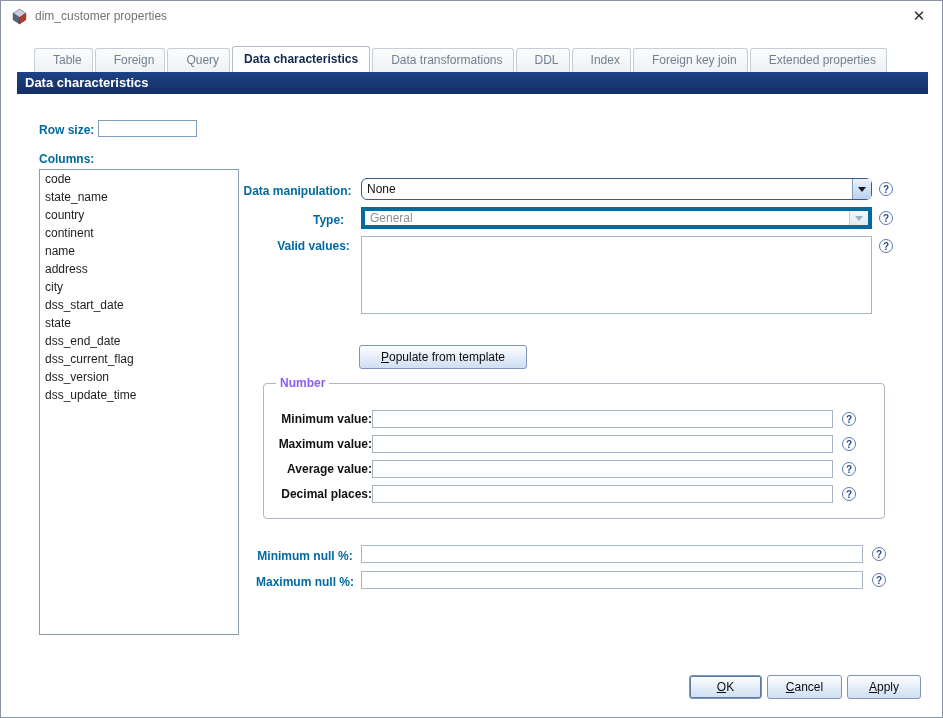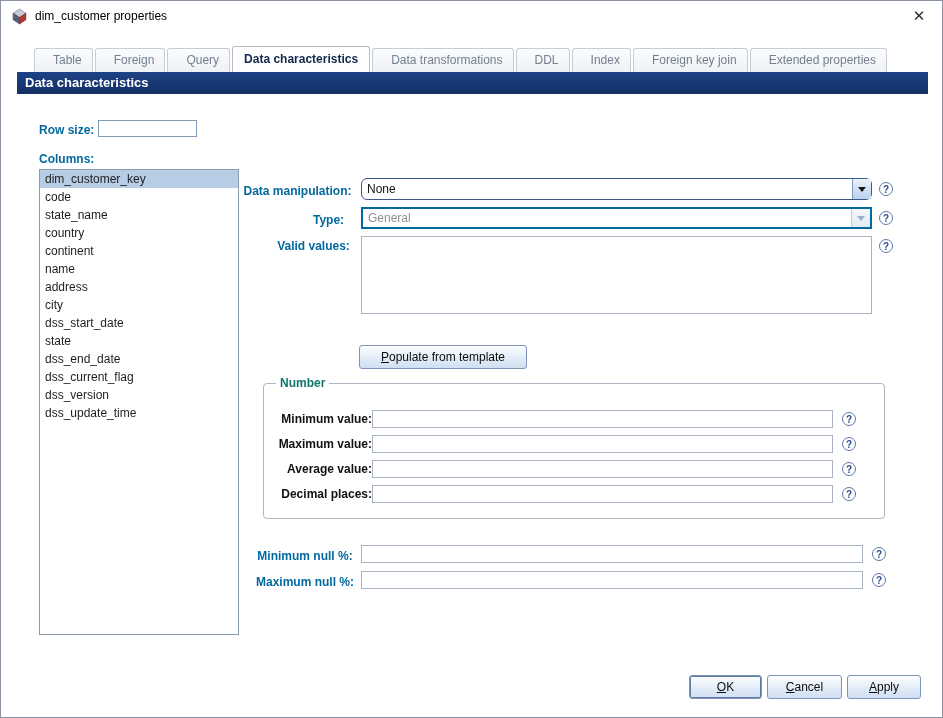--- a/index.html
+++ b/index.html
@@ -7,21 +7,21 @@
   .window {
     position:relative; width:943px; height:718px; background:#ffffff;
     border:1px solid #8a93a2; overflow:hidden;
   }
   
   .titlebar {
     position:absolute; top:0; left:0; right:0; height:30px;
     display:flex; align-items:center; padding:0 12px 0 10px; background:#ffffff;
   }
   .title-icon { width:17px; height:17px; margin-right:7px; flex:0 0 auto; }
-  .title-text { font-size:12px; color:#000000; }
+  .title-text { font-size:12px; color:#737373; }
   .close-btn {
     margin-left:auto; font-size:15px; color:#2b2b2b; cursor:pointer;
     width:22px; height:22px; display:flex; align-items:center; justify-content:center;
   }
   
   .tab-strip {
     position:absolute; top:46px; left:33px; right:16px; height:25px;
     display:flex; align-items:flex-end;
   }
   .tab {
@@ -61,21 +61,21 @@
     border:1px solid #8c9cb0; background:#fff; overflow:hidden; font-size:12px;
   }
   .list-item { height:18px; line-height:18px; padding-left:5px; color:#1d1d1d; cursor:pointer; white-space:nowrap; }
   .list-item.selected { background:#b7cde6; }
   
   .combo {
     position:absolute; height:22px; background:#fff; display:flex; align-items:center;
     font-size:12px; color:#111; cursor:pointer;
   }
   .combo.focused { border:1px solid #3c5a86; }
-  .combo.disabled { border:2px solid #0369a1; color:#8f8f8f; cursor:default; }
+  .combo.disabled { border:4px solid #0369a1; color:#8f8f8f; cursor:default; }
   .combo-value { padding-left:5px; flex:1; white-space:nowrap; overflow:hidden; }
   .combo-arrow {
     width:19px; align-self:stretch; display:flex; align-items:center; justify-content:center;
     background:linear-gradient(#eaf2fb,#b9d2ee); border-left:1px solid #7f9db9;
   }
   .combo.disabled .combo-arrow { background:linear-gradient(#f4f7fa,#e2eaf2); border-left-color:#c3ccd7; }
   .tri { width:0; height:0; border-left:4px solid transparent; border-right:4px solid transparent; border-top:5px solid #1a1a1a; }
   .combo.disabled .tri { border-top-color:#9bb0c8; }
   
   .btn {
@@ -86,21 +86,21 @@
   }
   .btn.default { box-shadow:0 0 0 1px #5d7aa4 inset; }
   .u { text-decoration:underline; }
   
   .group {
     position:absolute; left:262px; top:382px; width:622px; height:136px;
     border:1px solid #aeb6c2; border-radius:4px; padding-top:20px;
   }
   .group-title {
     position:absolute; top:-8px; left:12px; background:#fff; padding:0 4px;
-    font-size:12px; font-weight:bold; color:#0f766e;
+    font-size:12px; font-weight:bold; color:#8b5cf6;
   }
   .field-row { display:flex; align-items:center; height:20px; margin:5px 28px 5px 6px; position:relative; }
   .flabel { width:102px; text-align:right; font-weight:bold; font-size:12px; color:#111; flex:0 0 auto; }
   .num-input { flex:1; height:18px; border-color:#a9b4c2; }
   .field-row .help { position:static; margin-left:9px; flex:0 0 auto; }
 </style>
 </head>
 <body>
 
 <div class="window">
@@ -127,21 +127,20 @@
       <div class="tab">Extended properties</div>
     </div>
 
   <div class="section-header">Data characteristics</div>
 
   <label class="lbl" style="left:38px; top:122px;">Row size:</label>
   <input class="text-input" style="position: absolute; left: 97px; top: 119px; width: 99px; height: 17px;" value="">
 
   <label class="lbl" style="left:38px; top:151px;">Columns:</label>
   <div class="listbox">
-      <div class="list-item selected">dim_customer_key</div>
       <div class="list-item">code</div>
       <div class="list-item">state_name</div>
       <div class="list-item">country</div>
       <div class="list-item">continent</div>
       <div class="list-item">name</div>
       <div class="list-item">address</div>
       <div class="list-item">city</div>
       <div class="list-item">dss_start_date</div>
       <div class="list-item">state</div>
       <div class="list-item">dss_end_date</div>

